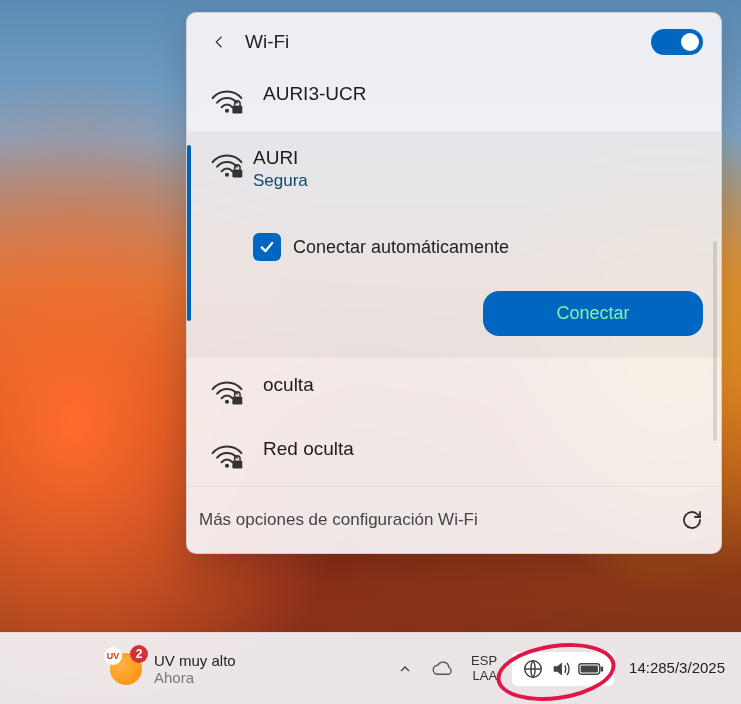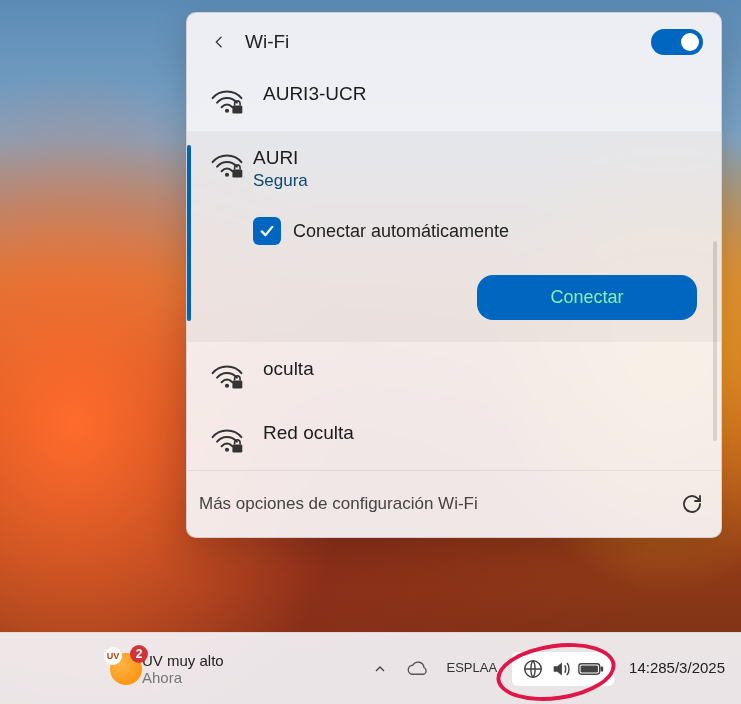--- a/index.html
+++ b/index.html
@@ -31,29 +31,29 @@
   .spacer { flex: 1; }
   .toggle {
     width: 52px; height: 26px; background:#0067C0; border-radius:14px; position:relative; cursor:pointer;
   }
   .toggle::after {
     content:""; position:absolute; right:4px; top:4px; width:18px; height:18px; background:#fff; border-radius:50%;
   }
   .net-list { position: relative; }
   .accent-bar { position:absolute; left:0; width:4px; background:#0067C0; border-radius:3px; }
   .net-item {
-    display:flex; align-items:flex-start; padding: 16px 24px 16px 22px; gap: 18px; cursor:pointer;
+    display:flex; align-items:flex-start; padding: 16px 18px 16px 22px; gap: 18px; cursor:pointer;
     position: relative;
   }
   .net-item.selected { background: rgba(0,0,0,0.045); padding-bottom: 22px; gap: 8px; }
   .wifi-ico { width: 36px; height: 30px; flex-shrink:0; margin-top:2px; }
   .net-text { display:flex; flex-direction:column; }
   .ssid { font-size: 19px; color:#1c1c1c; }
   .subtext { font-size:17px; color:#0c4a6e; margin-top:2px; }
-  .auto-row { display:flex; align-items:center; gap:12px; margin-top:26px; margin-left:0; }
+  .auto-row { display:flex; align-items:center; gap:12px; margin-top:42px; margin-left:0; }
   .checkbox {
     width: 28px; height: 28px; background:#0067C0; border-radius:6px; display:flex; align-items:center; justify-content:center; cursor:pointer;
   }
   .auto-label { font-size:18px; color:#222; }
   .connect-row { margin-top:22px; display:flex; justify-content:flex-end; width:100%; }
   .connect-btn {
     background:#0067C0; color:#86efac; border:none; border-radius:16px; padding: 12px 0; width: 220px; font-size:18px; cursor:pointer;
   }
   .flyout-footer {
     display:flex; align-items:center; padding: 16px 12px; border-top:1px solid rgba(0,0,0,0.06);
@@ -62,36 +62,36 @@
   .refresh-btn { width:34px; height:34px; display:flex; align-items:center; justify-content:center; cursor:pointer; border-radius:4px; }
   .scrollbar-hint { position:absolute; right:4px; top:174px; width:4px; height:200px; background:rgba(0,0,0,0.12); border-radius:3px; }
 
   
   .taskbar {
     position:absolute; bottom:0; left:0; right:0; height:72px;
     background: rgba(244,244,248,0.92);
     display:flex; align-items:center; padding: 0 16px 0 110px;
     border-top:1px solid rgba(0,0,0,0.05);
   }
-  .weather { display:flex; align-items:center; }
+  .weather { display:flex; align-items:center; gap:12px; }
   .weather-ico { width:32px; height:32px; position:relative; }
   .sun { width:32px; height:32px; background: radial-gradient(circle at 35% 35%, #FFB347, #FF8C00); border-radius:50%; }
   .badge-uv {
     position:absolute; top:-6px; left:-6px; width:18px; height:18px; background:#fff; border-radius:50%;
     font-size:9px; display:flex; align-items:center; justify-content:center; color:#C2410C; font-weight:bold;
   }
   .badge-n {
     position:absolute; top:-8px; right:-6px; width:18px; height:18px; background:#D13438; color:#fff; border-radius:50%;
     font-size:12px; display:flex; align-items:center; justify-content:center; font-weight:600;
   }
   .weather-text .line1 { font-size:15px; color:#222; }
   .weather-text .line2 { font-size:15px; color:#777; }
   .tray { margin-left:auto; display:flex; align-items:center; gap:10px; }
   .tray-ico { width:28px; height:28px; display:flex; align-items:center; justify-content:center; color:#4a4a4a; cursor:pointer; border-radius:4px; }
-  .lang { display:flex; flex-direction:row; font-size:13px; line-height:1.15; color:#333; cursor:pointer; align-items:flex-end; padding:2px 4px; }
+  .lang { display:flex; flex-direction:column; font-size:13px; line-height:1.15; color:#333; cursor:pointer; align-items:flex-end; padding:2px 4px; }
   .quick-group {
     display:flex; align-items:center; gap:6px; padding:6px 10px; background:#fff; border:1px solid rgba(0,0,0,0.1); border-radius:6px; cursor:pointer;
     position:relative;
   }
   .annot {
     position:absolute; width:120px; height:56px; border:4px solid #E11648; border-radius:50%;
     pointer-events:none; transform: rotate(-8deg); left:-16px; top:-8px;
   }
   .clock { display:flex; align-items:flex-end; font-size:15px; color:#222; line-height:1.25; cursor:pointer; margin-left:4px; }
 </style>

